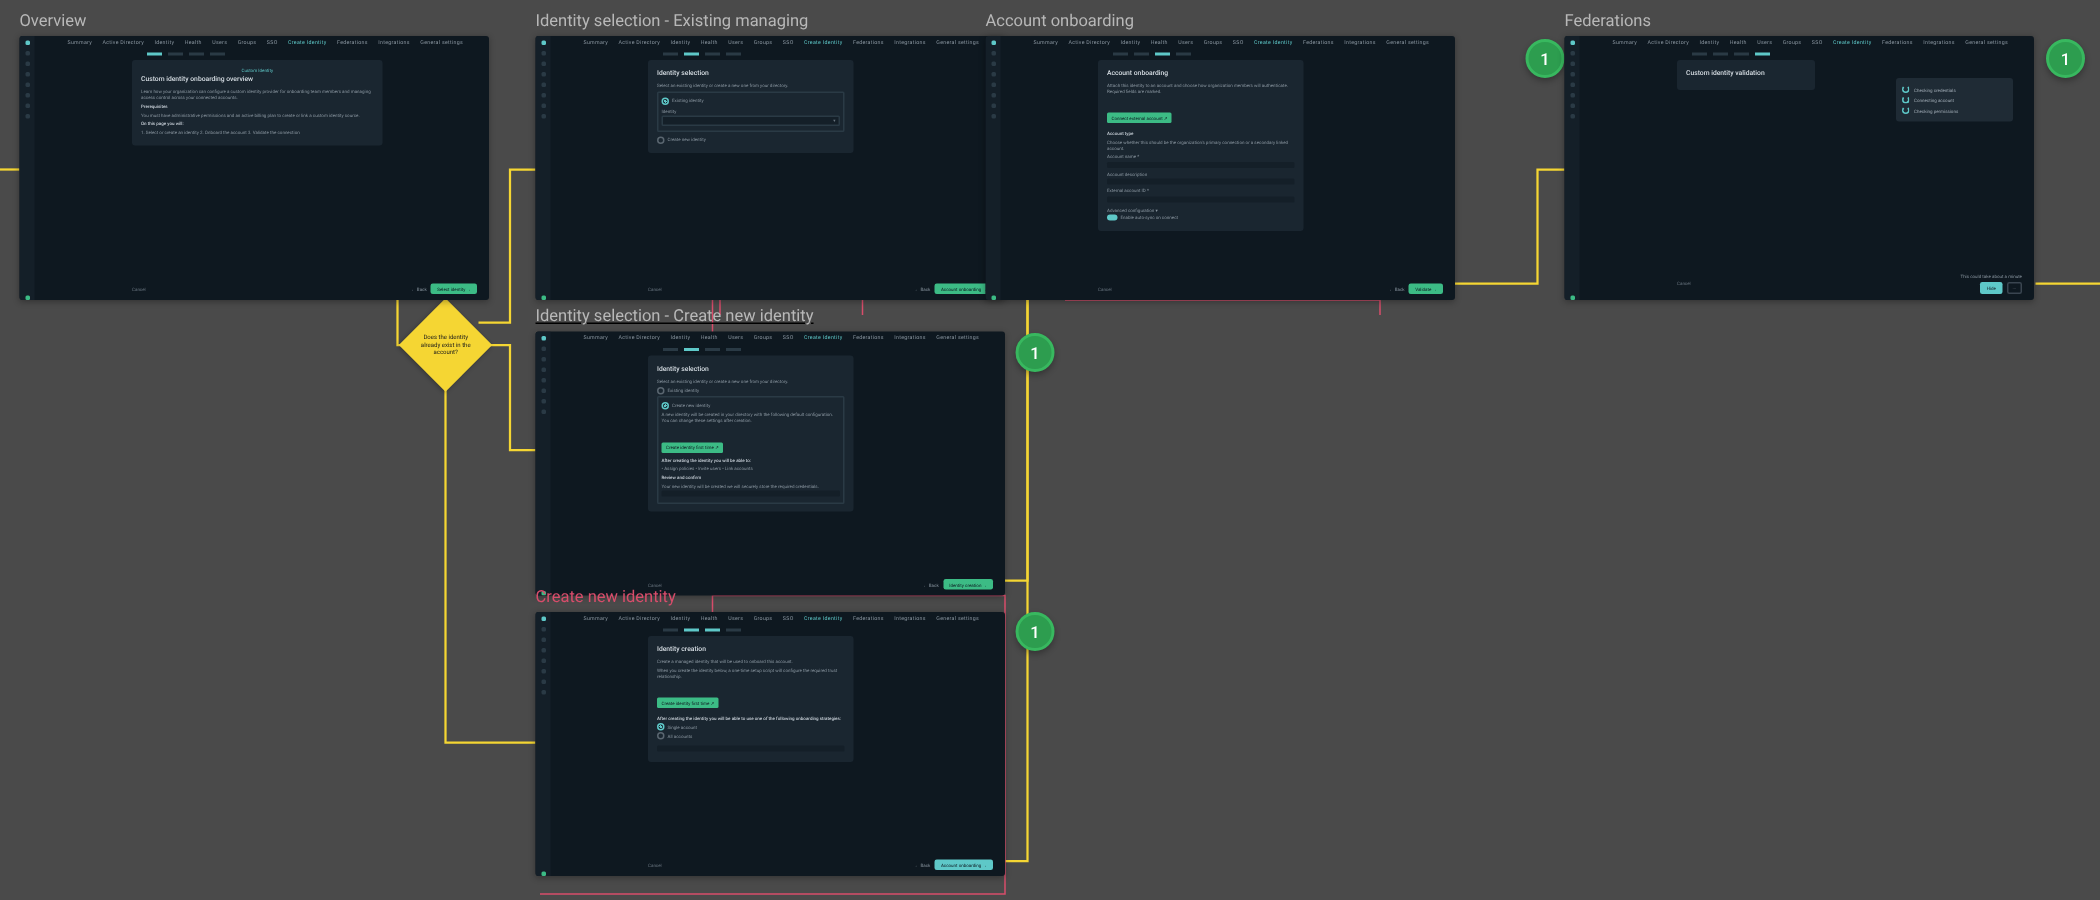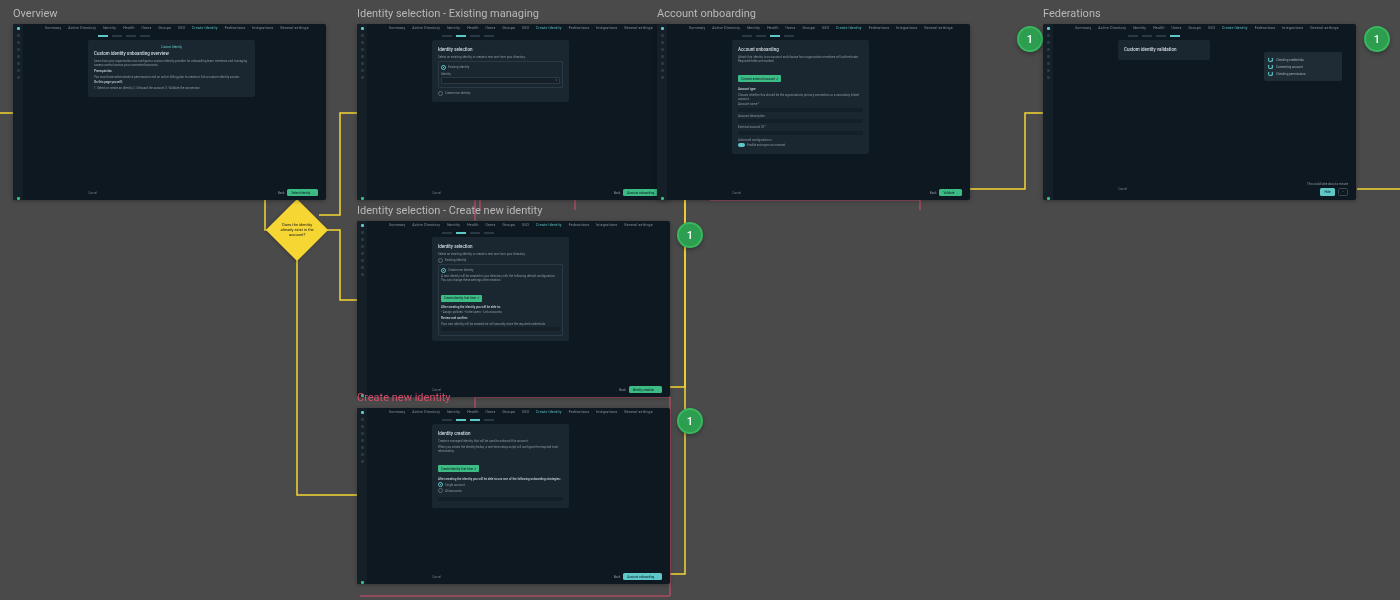--- a/index.html
+++ b/index.html
@@ -420,21 +420,21 @@
         <span class="back">← Back</span>
         <span class="cta">Account onboarding →</span>
       </div>
     </div>
   </div>
 </div>
 <div class="badge" style="left:677px; top:26px;">
     <span>1</span>
   </div>
 
-<div class="frame" style="left:357px; top:204px;">
+<div class="frame" style="left:357px; top:204px;text-decoration:underline;">
   <div class="frame-label">Identity selection - Create new identity</div>
   <div class="screen" style="width:313px; height:176px;">
     <div class="sidebar">
       <div class="dot teal"></div>
         <div class="dot"></div>
         <div class="dot"></div>
         <div class="dot"></div>
         <div class="dot"></div>
         <div class="dot"></div>
         <div class="dot"></div>

